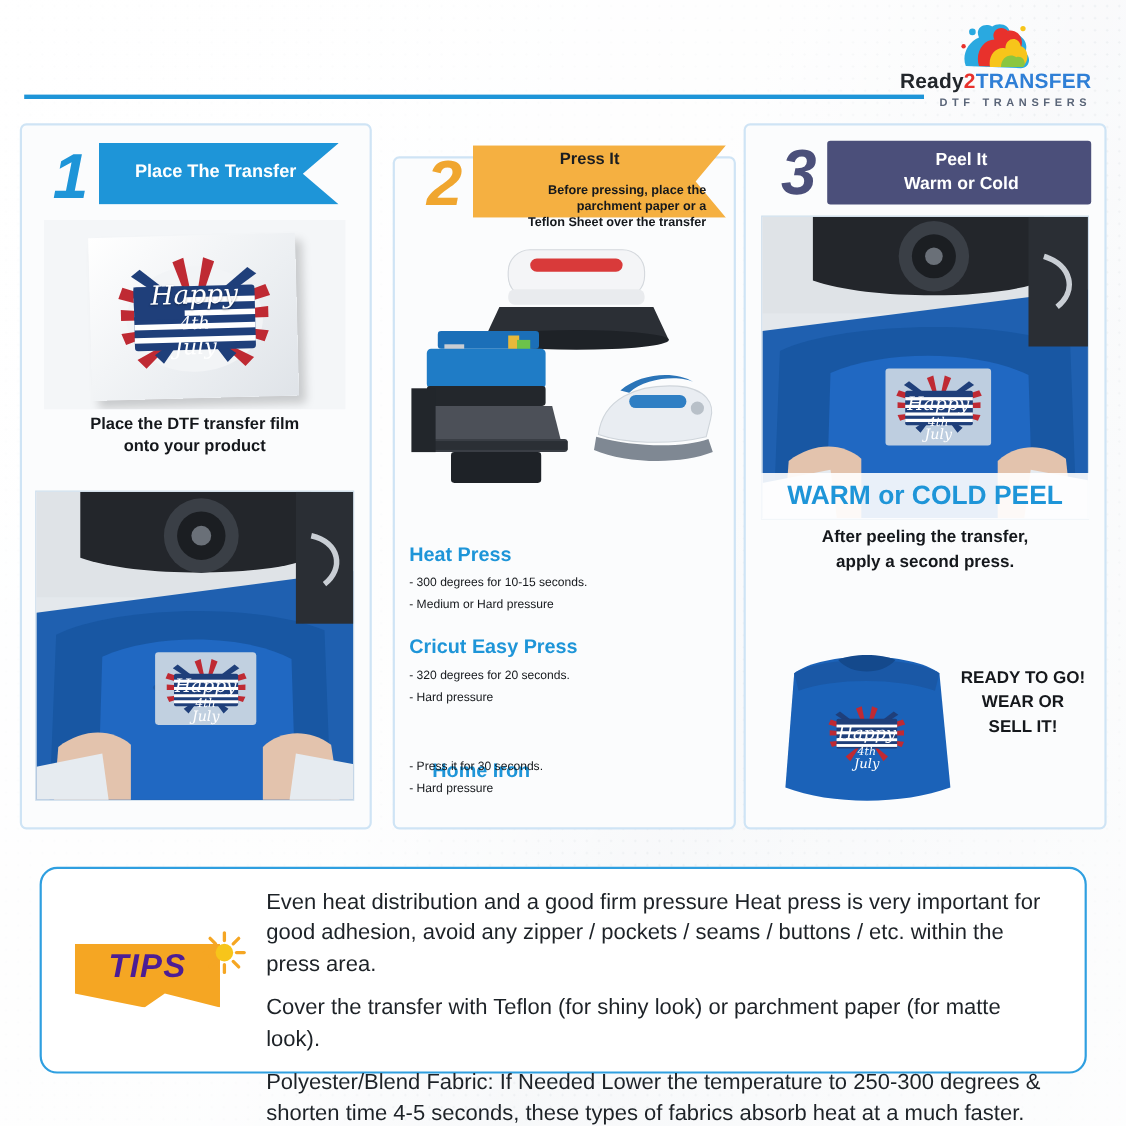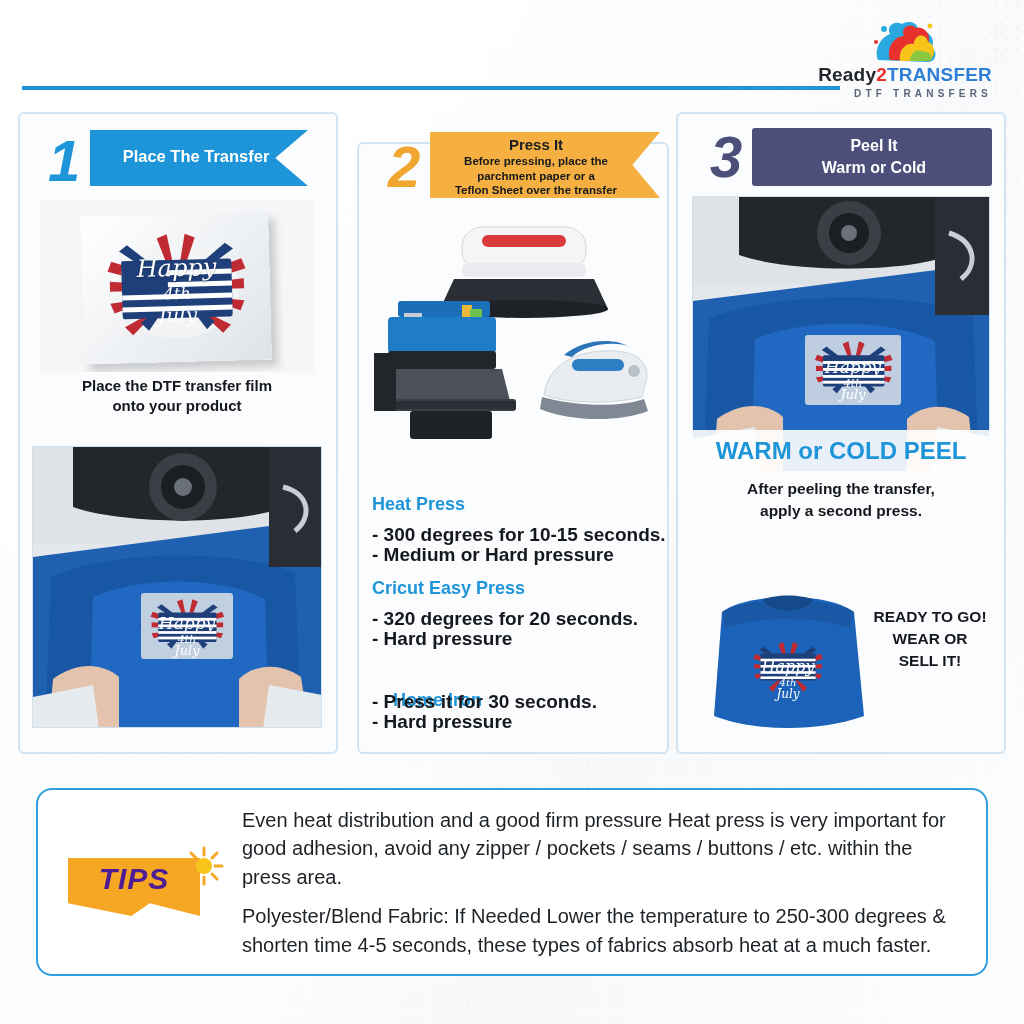--- a/index.html
+++ b/index.html
@@ -94,23 +94,23 @@
     position: absolute; left: 42px; top: 0; width: 230px; height: 66px;
     background: #f5b041;
     clip-path: polygon(0 0, 100% 0, 88% 50%, 100% 100%, 0 100%);
   }
   .b2 .bignum { left: 0px; top: 6px; color: #f0a62f; }
   .b2 .label {
     position: absolute; left: 50px; top: 4px; width: 196px;
     color: #1a1d21; font-size: 15px; font-weight: bold; text-align: center;
   }
   .b2 .sub {
-    position: absolute; left: 42px; top: 22px; width: 212px;
+    position: absolute; left: 42px; top: 34px; width: 212px;
     color: #15181c; font-size: 11.5px; font-weight: bold;
-    text-align: center; line-height: 1.28;
+    text-align: right; line-height: 1.28;
   }
 
   
   .b3 { left: 710px; top: 128px; width: 282px; height: 58px; }
   .b3 .ribbon {
     position: absolute; left: 42px; top: 0; width: 240px; height: 58px;
     background: #4b4f7a;
     border-radius: 3px;
   }
   .b3 .bignum { left: 0px; top: 0px; color: #4b4f7a; }
@@ -154,21 +154,21 @@
   .p-press1 { left: 32px; top: 446px; width: 290px; height: 282px; }
 
   
   .p-equip { left: 370px; top: 205px; width: 288px; height: 245px; background: transparent; }
 
   
   .sec-title {
     position: absolute; font-size: 18px; font-weight: bold; color: #1e95d8;
   }
   .sec-line {
-    position: absolute; font-size: 19px; font-weight: bold; color: #15181c;
+    position: absolute; font-size: 11px; font-weight: normal; color: #15181c;
   }
 
   
   .p-peel { left: 692px; top: 196px; width: 298px; height: 276px; }
   .peel-cap {
     position: absolute; left: 692px; top: 430px; width: 298px; height: 42px;
     background: rgba(255,255,255,0.9);
     display: flex; align-items: center; justify-content: center;
     color: #1e95d8; font-size: 24px; font-weight: bold;
   }
@@ -525,16 +525,17 @@
           <line x1="28" y1="28" x2="33" y2="33"></line>
         <line x1="33" y1="7" x2="28" y2="12"></line>
           <line x1="12" y1="28" x2="7" y2="33"></line>
       </g>
       <circle cx="20" cy="20" r="8" fill="#f7c51a"></circle>
     </svg>
   </div>
 
   <div class="tips-text">
     <p>Even heat distribution and a good firm pressure Heat press is very important for good adhesion, avoid any zipper / pockets / seams / buttons / etc. within the press area.</p>
+    <p>Cover the transfer with Teflon (for shiny look) or parchment paper (for matte look).</p>
     <p>Polyester/Blend Fabric: If Needed Lower the temperature to 250-300 degrees &amp; shorten time 4-5 seconds, these types of fabrics absorb heat at a much faster.</p>
   </div>
 
 </div>
 
 </body></html>

